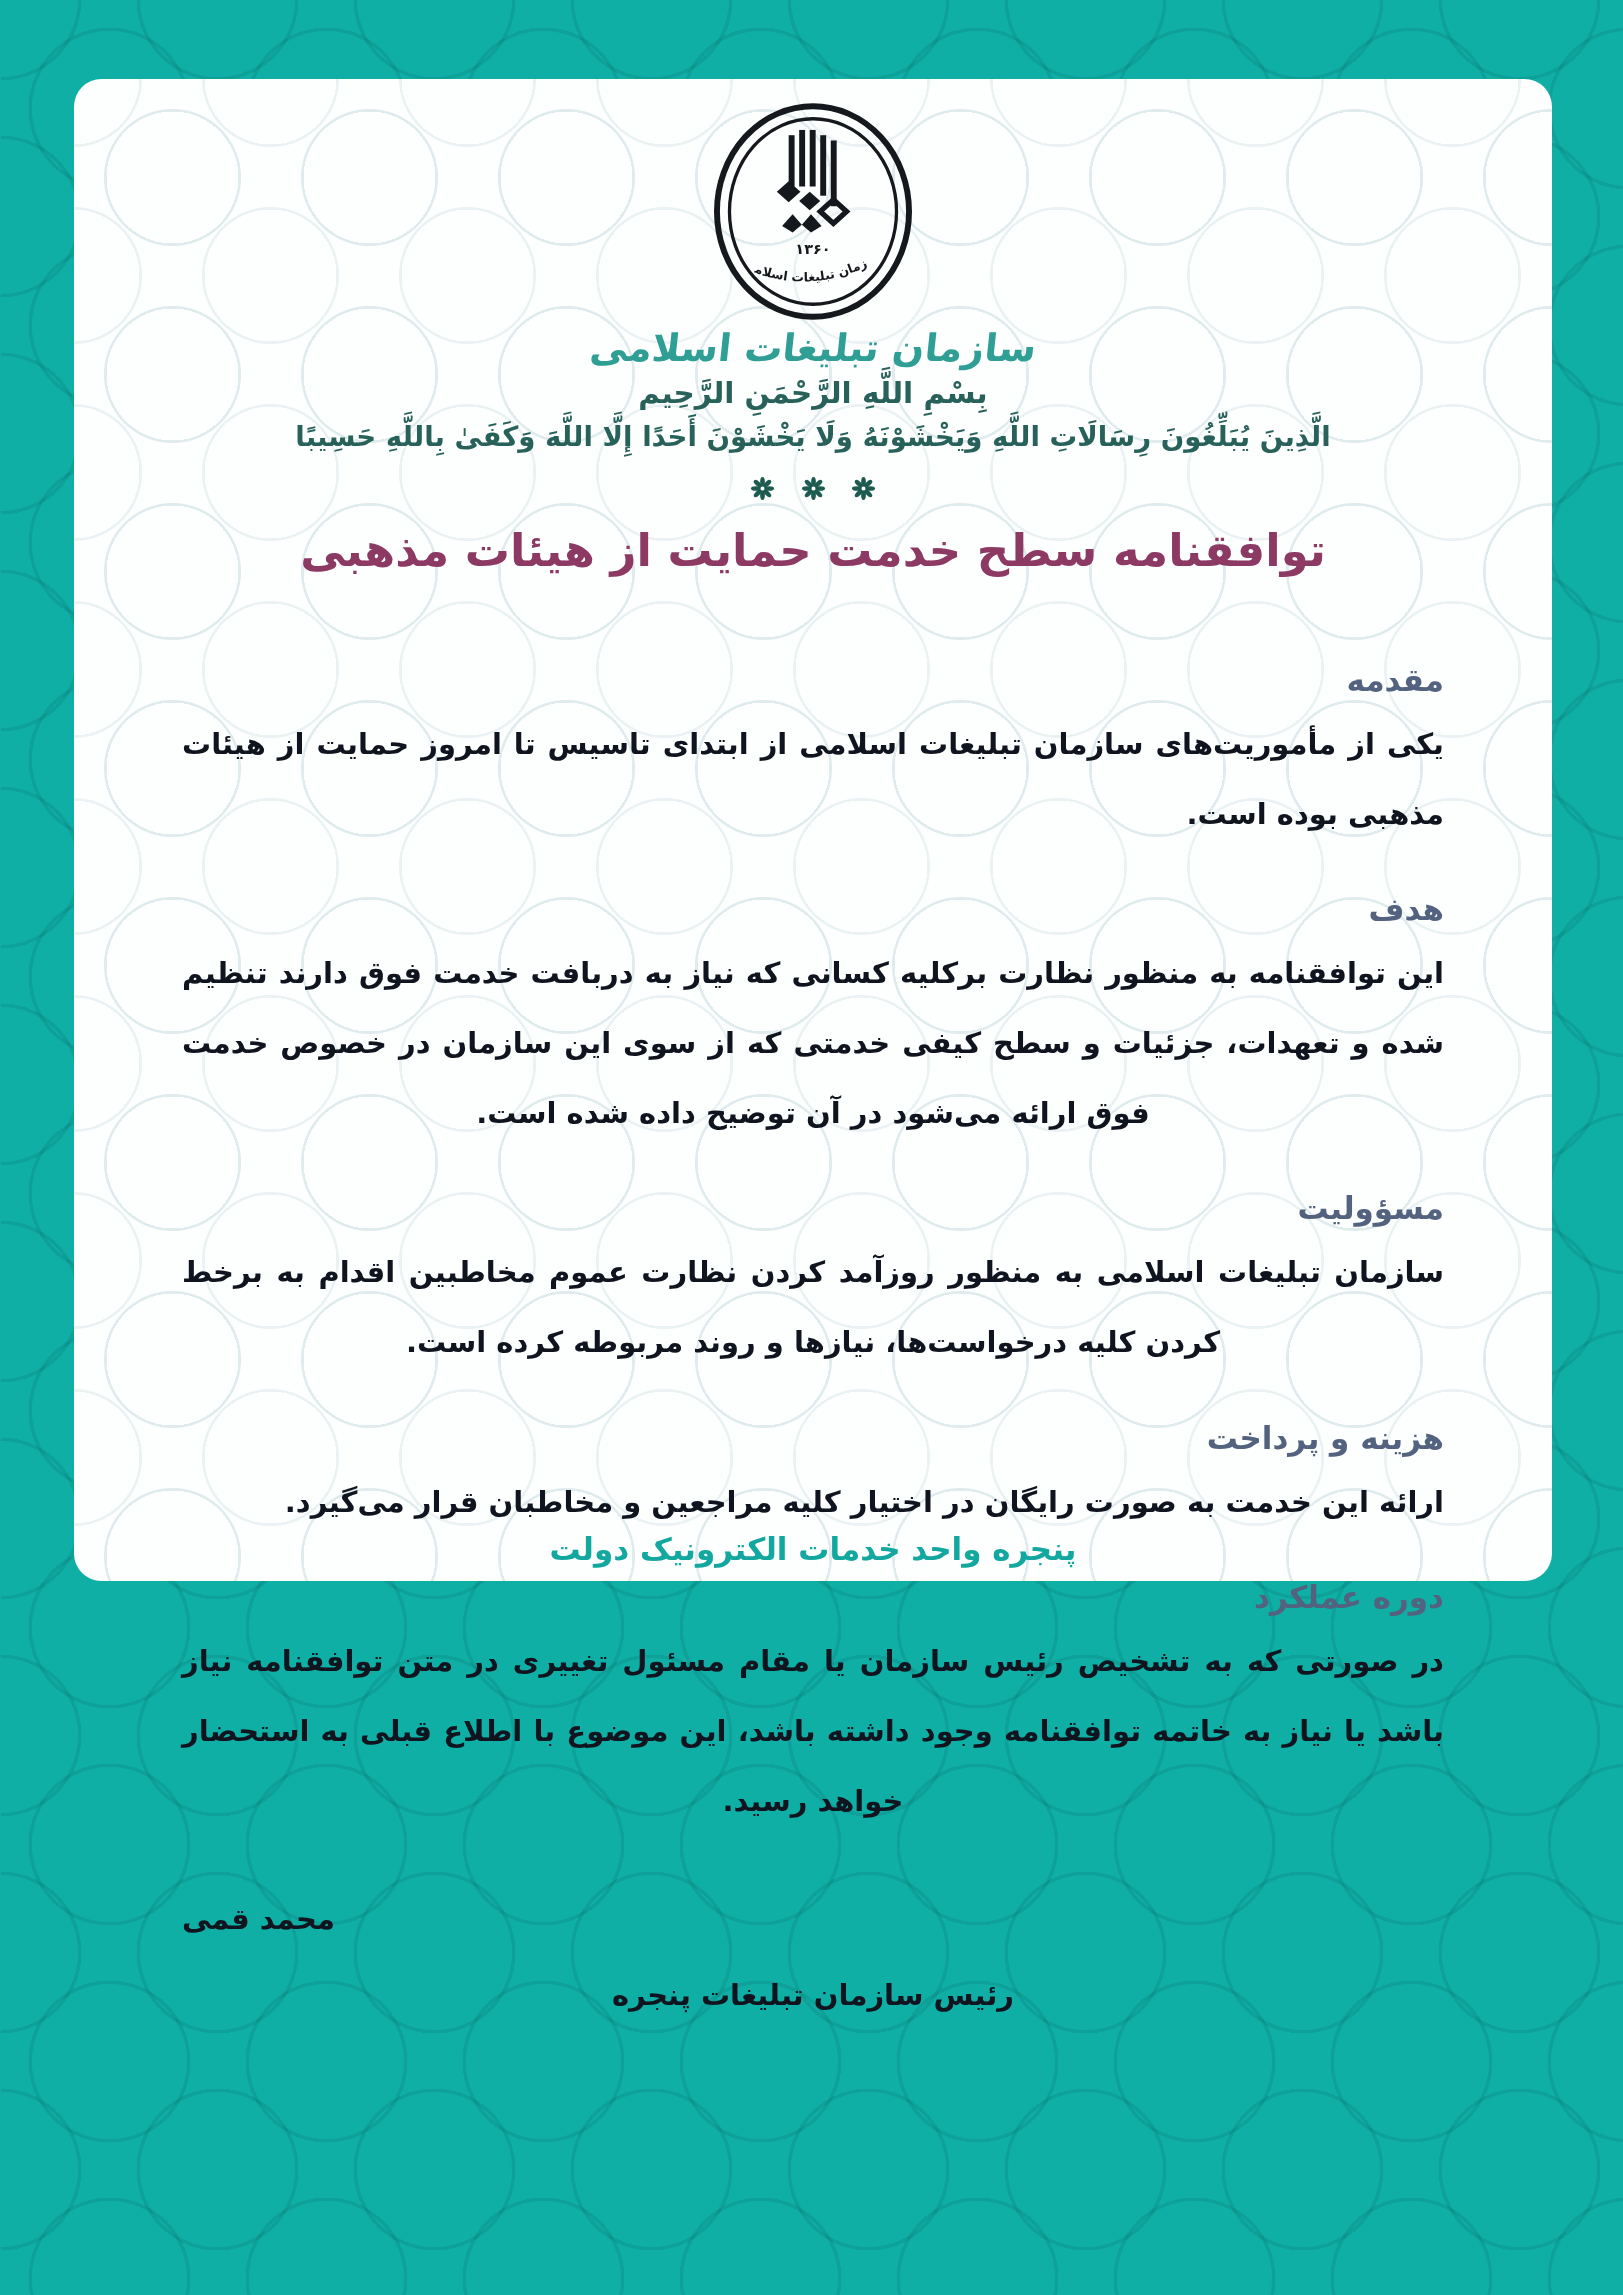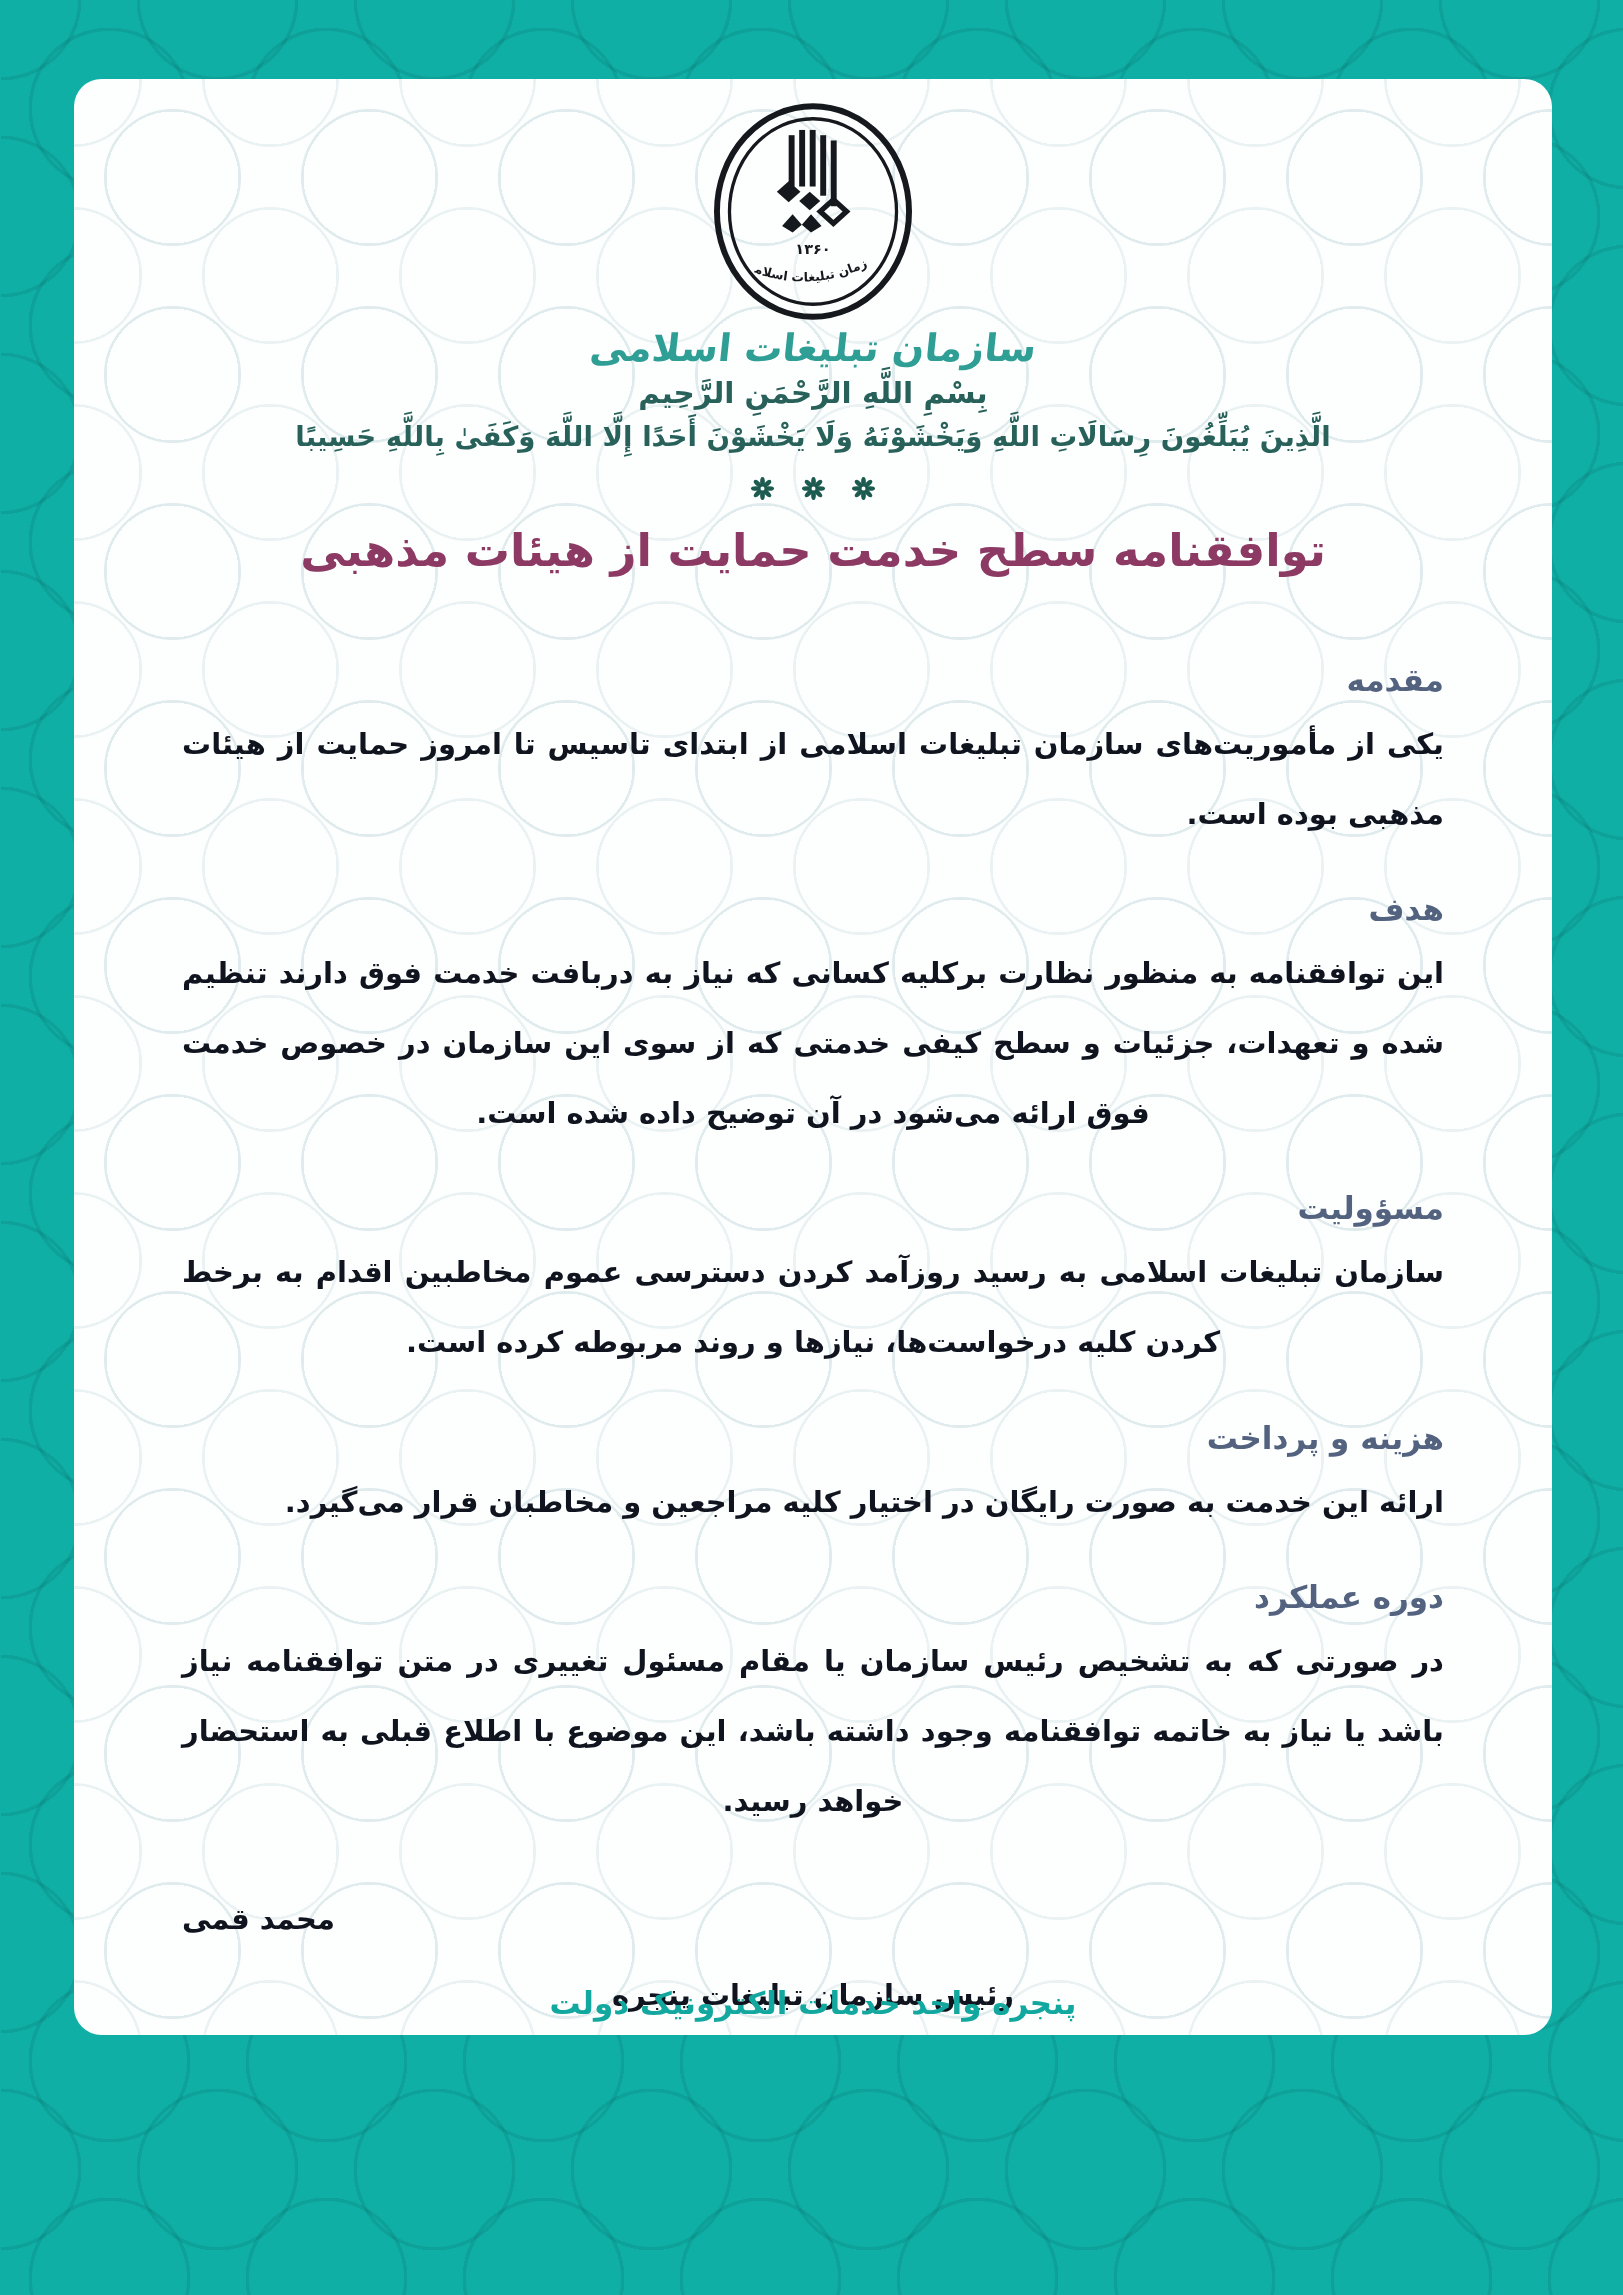--- a/index.html
+++ b/index.html
@@ -7,21 +7,21 @@
     width:1624px;height:2295px;position:relative;overflow:hidden;
     font-family:"DejaVu Sans",sans-serif;
     background-color:#10afa6;
     background-image:
       radial-gradient(circle, rgba(0,77,72,0) 77px, rgba(0,77,72,0.14) 78px, rgba(0,77,72,0.14) 81px, rgba(0,77,72,0) 81px),
       radial-gradient(circle, rgba(0,77,72,0) 77px, rgba(0,77,72,0.14) 78px, rgba(0,77,72,0.14) 81px, rgba(0,77,72,0) 81px);
     background-size:217px 217px;
     background-position:0 0,108px 108px;
   }
   .card{
-    position:absolute;left:74px;top:79px;width:1478px;height:1956px;
+    position:absolute;left:74px;top:79px;width:1478px;height:1502px;
     border-radius:27.6px;
     background-color:#fdfefe;
     background-image:
       radial-gradient(circle, rgba(110,160,172,0) 66px, rgba(110,160,172,0.20) 66px, rgba(110,160,172,0.20) 68px, rgba(110,160,172,0) 69px),
       radial-gradient(circle, rgba(110,160,172,0) 66px, rgba(110,160,172,0.13) 66px, rgba(110,160,172,0.13) 68px, rgba(110,160,172,0) 69px);
     background-size:197px 197px;
     background-position:0 0,98px 98px;
   }
   .content{padding:0 108px;text-align:center;direction:rtl;}
   .logo-wrap{margin-top:22px;line-height:0;}
@@ -123,21 +123,21 @@
 
     <div class="doc-title">توافقنامه سطح خدمت حمایت از هیئات مذهبی</div>
 
     <div class="section-heading first">مقدمه</div>
     <div class="section-body last-right">یکی از مأموریت‌های سازمان تبلیغات اسلامی از ابتدای تاسیس تا امروز حمایت از هیئات مذهبی بوده است.</div>
 
     <div class="section-heading">هدف</div>
     <div class="section-body last-center">این توافقنامه به منظور نظارت برکلیه کسانی که نیاز به دربافت خدمت فوق دارند تنظیم شده و تعهدات، جزئیات و سطح کیفی خدمتی که از سوی این سازمان در خصوص خدمت فوق ارائه می‌شود در آن توضیح داده شده است.</div>
 
     <div class="section-heading">مسؤولیت</div>
-    <div class="section-body last-center">سازمان تبلیغات اسلامی به رسید روزآمد کردن دسترسی عموم مخاطبین اقدام به برخط کردن کلیه درخواست‌ها، نیازها و روند مربوطه کرده است.</div>
+    <div class="section-body last-center">سازمان تبلیغات اسلامی به منظور روزآمد کردن نظارت عموم مخاطبین اقدام به برخط کردن کلیه درخواست‌ها، نیازها و روند مربوطه کرده است.</div>
 
     <div class="section-heading">هزینه و پرداخت</div>
     <div class="section-body last-right">ارائه این خدمت به صورت رایگان در اختیار کلیه مراجعین و مخاطبان قرار می‌گیرد.</div>
 
     <div class="section-heading">دوره عملکرد</div>
 
     <div class="section-body last-center">در صورتی که به تشخیص رئیس سازمان یا مقام مسئول تغییری در متن توافقنامه نیاز باشد یا نیاز به خاتمه توافقنامه وجود داشته باشد، این موضوع با اطلاع قبلی به استحضار خواهد رسید.</div>
 
     <div class="signature-name">محمد قمی</div>
     <div class="signature-role">رئیس سازمان تبلیغات پنجره</div>

